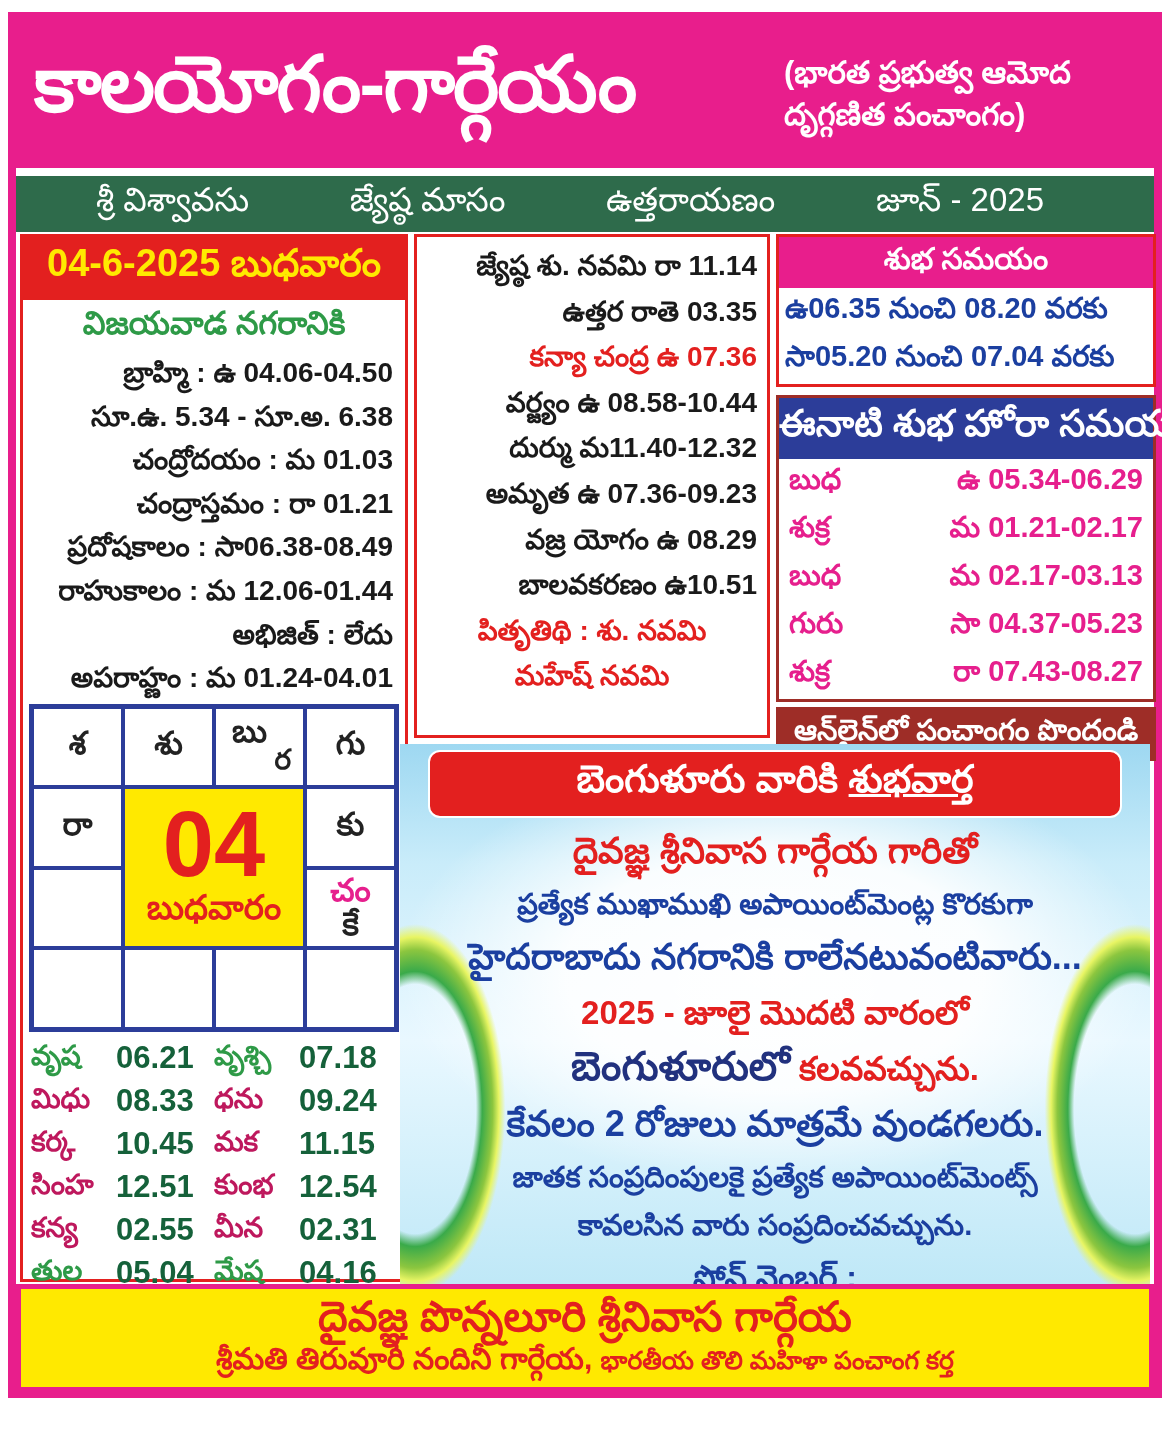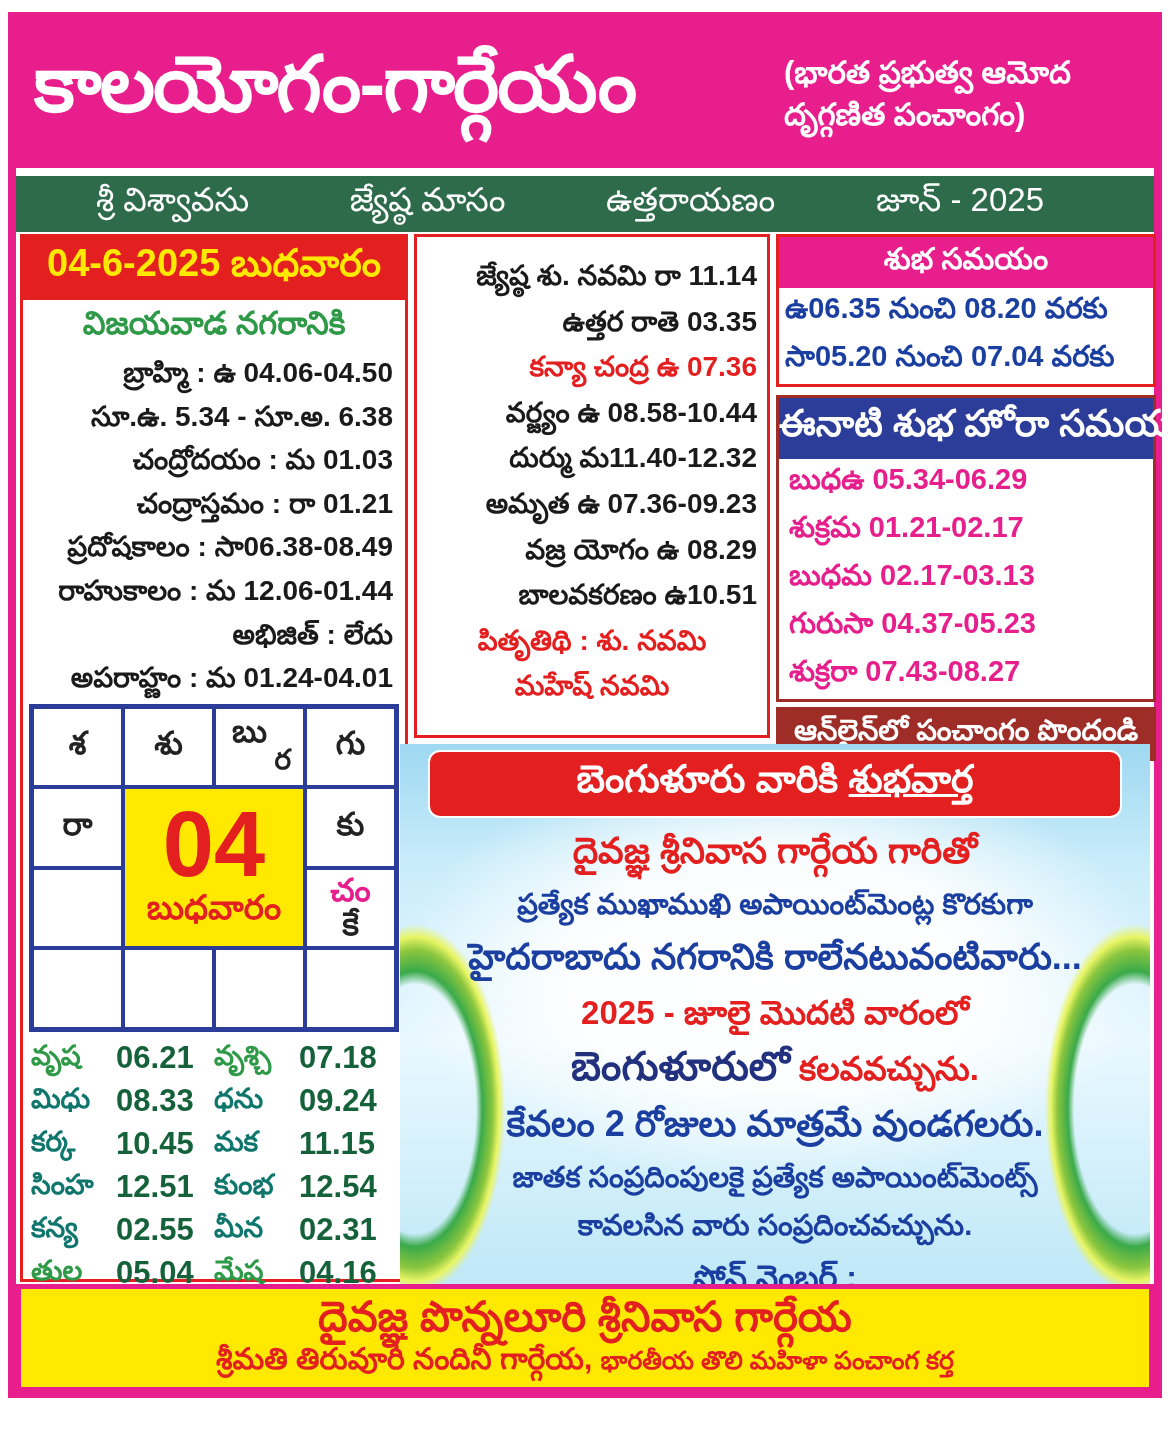--- a/index.html
+++ b/index.html
@@ -36,38 +36,38 @@
   .rc-center .num{font-size:92px;font-weight:900;color:#e3201f;line-height:0.95;}
   .rc-center .dayname{font-size:34px;font-weight:800;color:#e3201f;}
   .rc-bu .main{position:absolute;top:4px;left:16px;}
   .rc-bu .sub{position:absolute;bottom:2px;right:12px;font-size:28px;}
   .rc-cham{flex-direction:column;line-height:1.05;}
   .rc-cham .cham{color:#e61f8d;}
   .rc-cham .ke{color:#222;}
 
   .lagnahdr{background:#ffe900;color:#e3201f;font-size:32px;font-weight:800;text-align:center;padding:5px 0;margin:2px 0;}
   .lagna{display:grid;grid-template-columns:1fr 1.15fr 1fr 1.15fr;padding:2px 8px 0 8px;}
-  .lagna .lbl{color:#0f766e;font-size:28px;font-weight:700;padding:2px 0;white-space:nowrap;}
+  .lagna .lbl{color:#be185d;font-size:28px;font-weight:700;padding:2px 0;white-space:nowrap;}
   .lagna .lbl.green{color:#2e9a47;}
   .lagna .val{color:#15613a;font-size:31px;font-weight:800;padding:2px 0;white-space:nowrap;}
 
   
-  .midcol{position:absolute;left:398px;top:2px;width:356px;height:504px;border:3px solid #e3201f;box-sizing:border-box;background:#fff;padding-top:16px;}
+  .midcol{position:absolute;left:398px;top:2px;width:356px;height:504px;border:3px solid #e3201f;box-sizing:border-box;background:#fff;padding-top:6px;}
   .mrow{color:#1a1a1a;font-size:28px;font-weight:700;text-align:right;padding:6px 10px 6px 0;white-space:nowrap;line-height:1.2;}
   .mrow.red{color:#e3201f;}
   .mrow.center{text-align:center;padding-right:0;}
 
   
   .rightcol{position:absolute;left:760px;top:2px;width:380px;}
   .shubhabox{border:3px solid #e3201f;box-sizing:border-box;background:#fff;}
   .shubhahdr{background:#e81e8c;color:#fff;font-size:30px;font-weight:800;text-align:center;padding:5px 0;}
   .srow{color:#1b3fa0;font-size:29px;font-weight:800;padding:4px 4px 4px 6px;white-space:nowrap;}
   .horabox{margin-top:8px;border:3px solid #9e2d27;box-sizing:border-box;background:#fff;}
   .horahdr{background:#2c3d99;color:#fff;font-size:37px;font-weight:800;text-align:center;padding:5px 0;white-space:nowrap;}
-  .hrow{display:flex;color:#e61f8d;font-size:29px;font-weight:800;padding:4px 10px;white-space:nowrap;}
+  .hrow{display:flex;justify-content:space-between;color:#e61f8d;font-size:29px;font-weight:800;padding:4px 10px;white-space:nowrap;}
   .onlinebar{margin-top:5px;background:#9e2d27;color:#fff;font-size:29px;font-weight:700;text-align:center;padding:7px 0;white-space:nowrap;}
 
   
   .adbox{position:absolute;left:384px;top:512px;width:750px;height:540px;box-sizing:border-box;overflow:hidden;
     background:
       radial-gradient(ellipse 70% 55% at 50% 42%, #ffffff 0%, rgba(255,255,255,0.9) 40%, rgba(255,255,255,0) 72%),
       linear-gradient(180deg,#9ed8f1 0%,#c9ecfa 22%,#e9f8ff 55%,#bfe8f7 100%);
     text-align:center;}
   .adbox::before,.adbox::after{content:"";position:absolute;bottom:-40px;width:210px;height:430px;border-radius:50%;
     background:radial-gradient(closest-side,rgba(255,255,255,0) 58%, #3aaa4a 64%, #8cc63f 74%, #e8f564 80%, rgba(255,255,255,0) 86%);}

